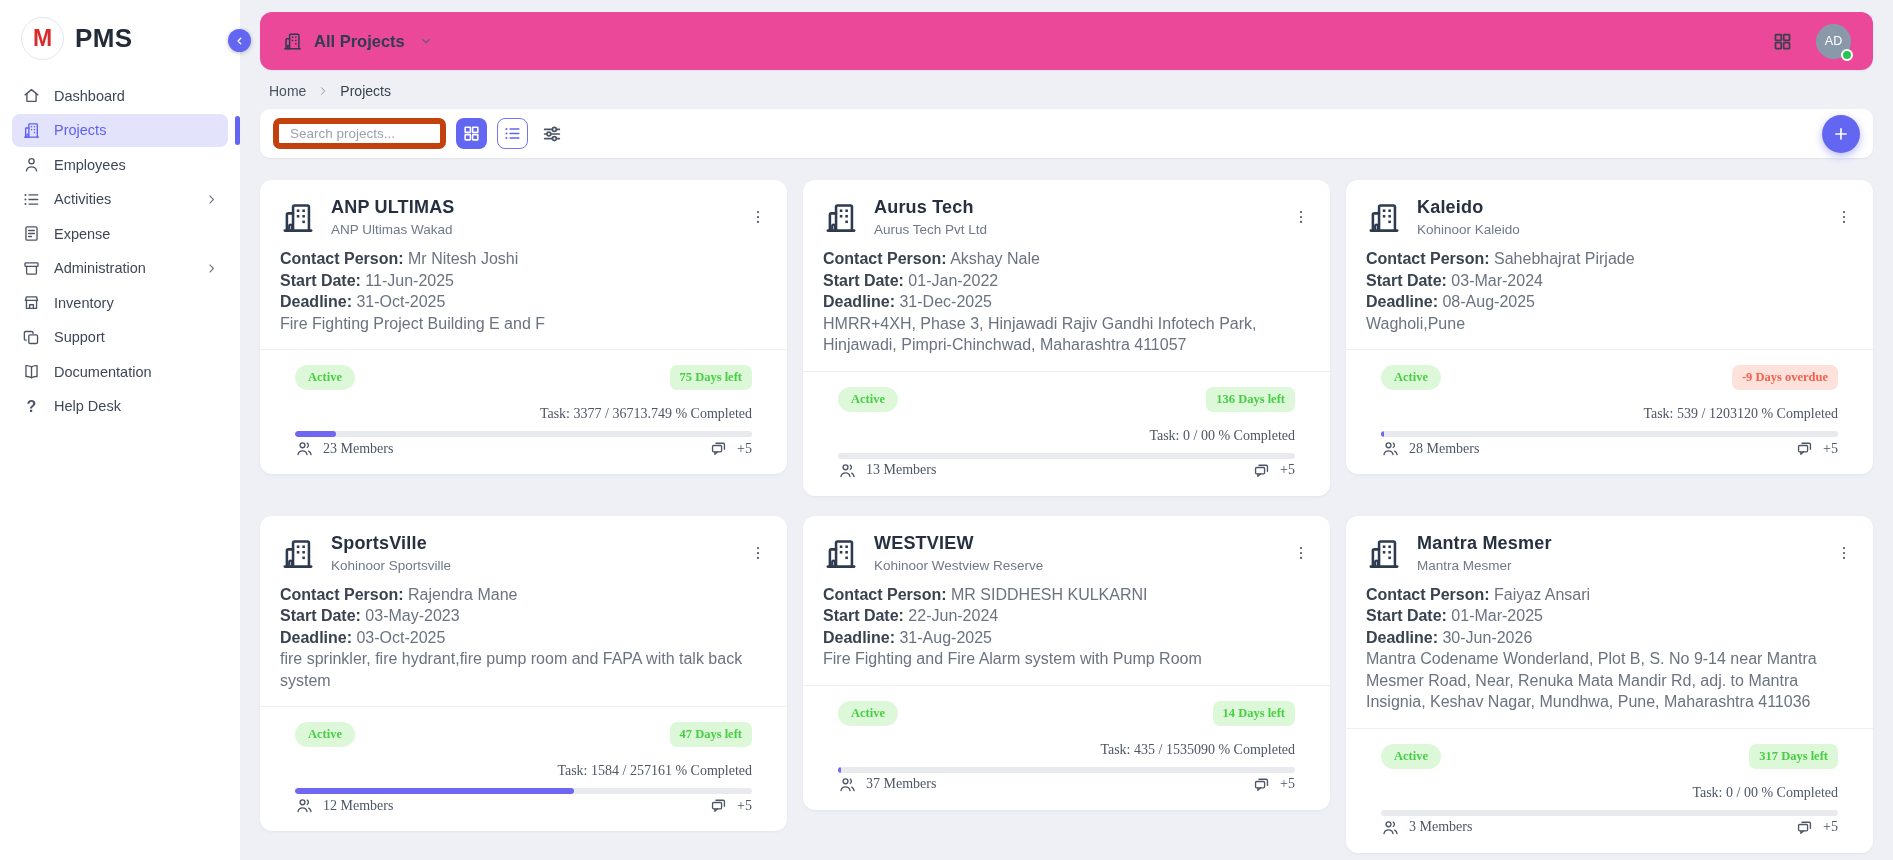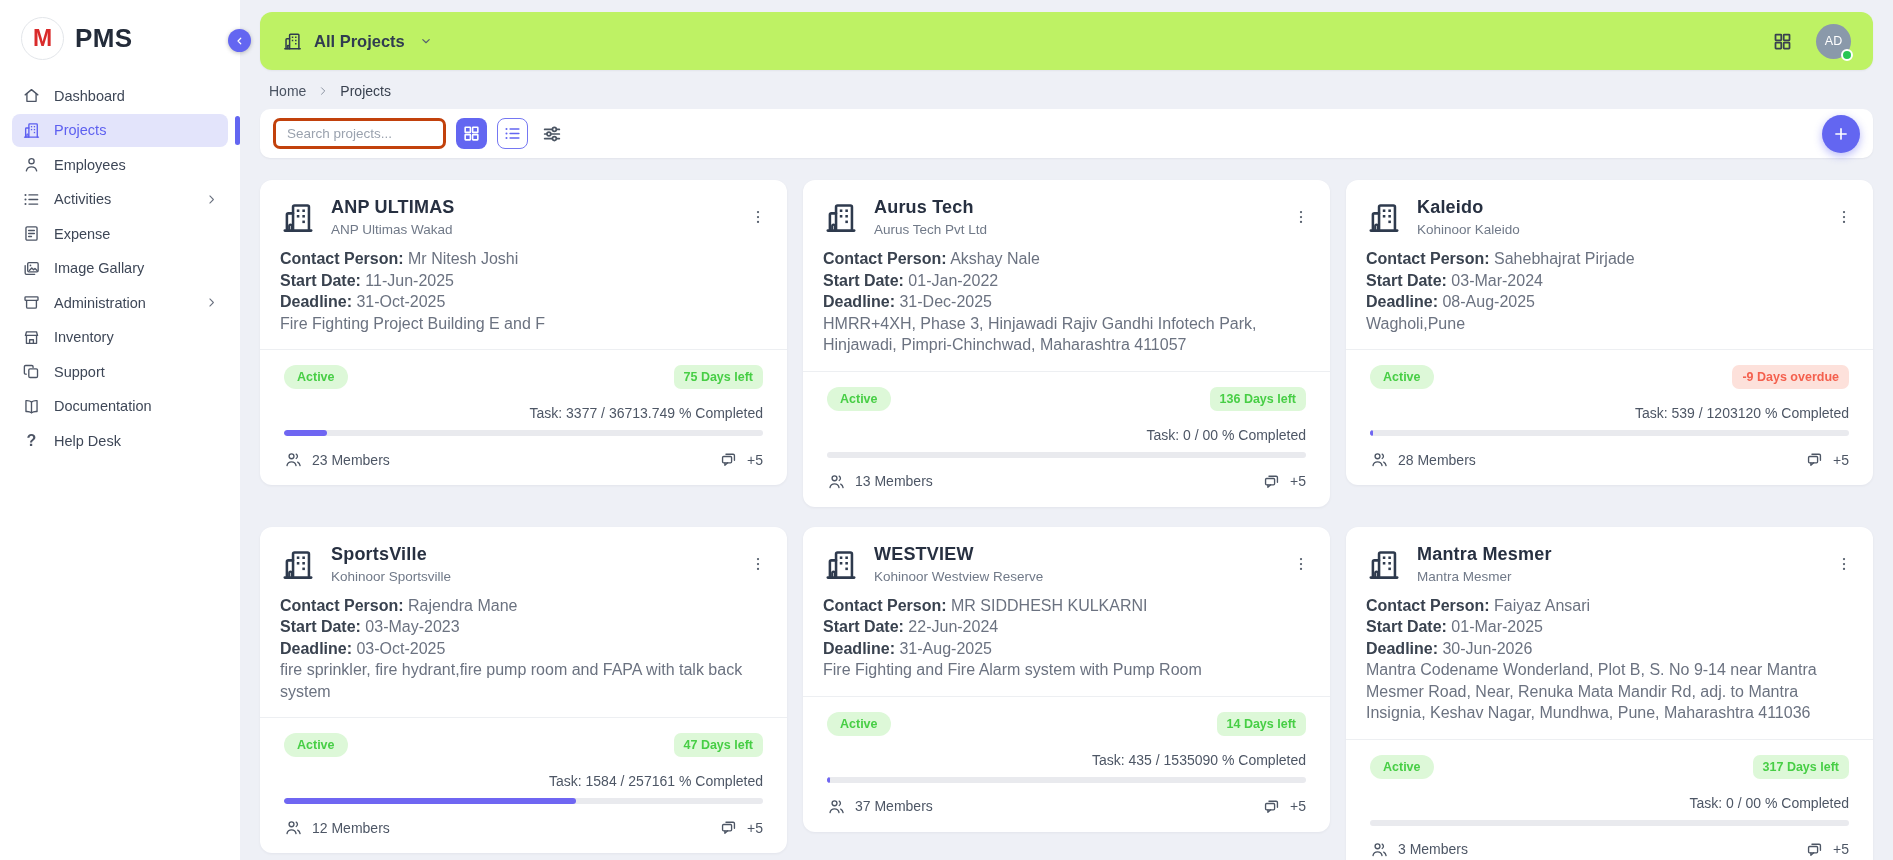--- a/index.html
+++ b/index.html
@@ -20,40 +20,40 @@
   .nav-item .icon svg { width:19px; height:19px; }
   .nav-item.active { background:#e3e4fb; color:#5d5ff0; }
   .nav-item.active .icon { color:#5d5ff0; }
   .nav-chev { margin-left:auto; color:#6b7280; }
   .nav-chev svg { width:13px; height:13px; }
   .active-bar { position:absolute; right:-12px; top:2px; bottom:2px; width:5px; border-radius:4px; background:#6366f1; }
   .qmark { font-weight:700; font-size:16px; line-height:19px; display:block; text-align:center; }
 
   
   .main { margin-left:240px; padding:12px 20px 0; }
-  .topbar { background:#bef264; border-radius:12px; height:58px; display:flex; align-items:center; padding:0 22px; box-shadow:0 1px 2px rgba(16,24,40,.05); }
+  .topbar { background:#ec4899; border-radius:12px; height:58px; display:flex; align-items:center; padding:0 22px; box-shadow:0 1px 2px rgba(16,24,40,.05); }
   .topbar-left { display:flex; align-items:center; gap:11px; color:#2f3b4e; cursor:pointer; }
   .topbar-left .icon svg { width:21px; height:21px; }
   .topbar-title { font-size:16.5px; font-weight:700; color:#303c50; }
   .chev-down { color:#56606f; margin-left:3px; }
   .chev-down svg { width:14px; height:14px; }
   .topbar-right { margin-left:auto; display:flex; align-items:center; gap:23px; }
   .apps-icon { color:#39414f; cursor:pointer; }
   .apps-icon svg { width:21px; height:21px; }
   .avatar { position:relative; width:35px; height:35px; border-radius:50%; background:#8a99aa; color:#fff; font-size:12.5px; font-weight:400; display:flex; align-items:center; justify-content:center; cursor:pointer; }
   .online-dot { position:absolute; right:-2px; bottom:-2px; width:12px; height:12px; background:#27c653; border:2px solid #fff; border-radius:50%; }
 
   .breadcrumb { display:flex; align-items:center; gap:11px; padding:13px 9px 10px; font-size:14px; color:#4a5362; }
   .breadcrumb .sep { color:#8b93a1; }
   .breadcrumb .sep svg { width:12px; height:12px; }
   .crumb { cursor:pointer; }
   .crumb.current { color:#39414f; }
 
   .toolbar { background:#fff; border-radius:10px; height:49px; display:flex; align-items:center; gap:10px; padding:0 13px; box-shadow:0 1px 2px rgba(16,24,40,.05); }
-  .search-input { width:173px; height:31px; border:3px solid #c2410c; border-radius:7px; padding:0 11px; font-size:13.5px; color:#374151; outline:none; font-family:inherit; background:#fff; }
+  .search-input { width:173px; height:31px; border:6px solid #c2410c; border-radius:7px; padding:0 11px; font-size:13.5px; color:#374151; outline:none; font-family:inherit; background:#fff; }
   .search-input::placeholder { color:#9aa2ae; }
   .icon-btn { width:31px; height:31px; border-radius:8px; display:flex; align-items:center; justify-content:center; cursor:pointer; }
   .icon-btn svg { width:19px; height:19px; }
   .grid-btn { background:#6366f1; color:#fff; }
   .list-btn { background:#fff; border:1.5px solid #7577f2; color:#6366f1; }
   .filter-btn { color:#4b5563; background:transparent; width:28px; }
   .filter-btn svg { width:22px; height:22px; }
   .add-btn { margin-left:auto; width:38px; height:38px; border-radius:50%; background:#6366f1; color:#fff; display:flex; align-items:center; justify-content:center; cursor:pointer; box-shadow:0 3px 8px rgba(99,102,241,.45); }
   .add-btn svg { width:18px; height:18px; }
 
@@ -65,29 +65,29 @@
   .card-building { color:#2e3a4d; margin-top:2px; }
   .card-building svg { width:36px; height:36px; }
   .card-titles { flex:1; min-width:0; }
   .card-title { font-size:18px; font-weight:700; color:#273041; letter-spacing:.2px; }
   .card-subtitle { font-size:13.5px; color:#707988; margin-top:4px; }
   .card-menu { color:#555e6c; cursor:pointer; padding:2px 0; }
   .card-menu svg { width:18px; height:18px; }
   .card-details { margin-top:11px; font-size:16px; color:#6b7280; line-height:21.5px; }
   .card-details b { color:#39424f; font-weight:700; }
   .card-divider { height:1px; background:#edeff2; }
-  .card-bottom { padding:15px 24px 16px; }
+  .card-bottom { padding:15px 35px 16px;font-family:Liberation Serif, serif; }
   .badge-row { display:flex; align-items:center; justify-content:space-between; }
   .status-badge { background:#ddf8d8; color:#47ce45; font-size:12.5px; font-weight:700; padding:5px 13px; border-radius:999px; }
   .days-badge { background:#ddf8d8; color:#47ce45; font-size:12.5px; font-weight:700; padding:5px 10px; border-radius:7px; }
   .days-badge.overdue { background:#fde1db; color:#f4604e; }
   .task-row { display:flex; justify-content:flex-end; margin-top:16px; font-size:14px; color:#4d5665; }
   .progress { margin-top:9px; height:6px; border-radius:999px; background:#e9eaee; overflow:hidden; }
   .progress-fill { height:100%; border-radius:999px; background:#6f66f2; }
-  .card-footer { display:flex; align-items:center; justify-content:space-between; margin-top:14px; color:#4d5665; font-size:14px; }
+  .card-footer { display:flex; align-items:center; justify-content:space-between; margin-top:2px; color:#4d5665; font-size:14px; }
   .foot-left, .foot-right { display:flex; align-items:center; gap:9px; }
   .foot-left .icon svg, .foot-right .icon svg { width:19px; height:19px; }
 </style>
 </head>
 <body>
 
 <aside class="sidebar">
   <div class="logo-row">
     <span class="logo-mark">M</span>
     <span class="logo-text">PMS</span>
@@ -154,31 +154,20 @@
           <svg viewBox="0 0 24 24" fill="none" stroke="currentColor" stroke-width="1.7" stroke-linecap="round" stroke-linejoin="round">
             <rect x="5" y="3.6" width="14" height="16.8" rx="1.6"></rect>
             <path d="M8.4 8.2h7.2M8.4 12h7.2M8.4 15.8h3.6"></path>
           </svg>
         </span>
     <span class="nav-label">Expense</span>
   </div>
       <div class="nav-item">
     <span class="icon">
           <svg viewBox="0 0 24 24" fill="none" stroke="currentColor" stroke-width="1.7" stroke-linecap="round" stroke-linejoin="round">
-            <rect x="7.2" y="4.6" width="13.2" height="11.6" rx="1.6"></rect>
-            <circle cx="10.7" cy="8.2" r="1.1" fill="currentColor" stroke="none"></circle>
-            <path d="m9.3 14.4 3-3 2.3 2.3 1.8-1.8 2.6 2.6"></path>
-            <path d="M4 8.3v9.5c0 .9.7 1.6 1.6 1.6H16"></path>
-          </svg>
-        </span>
-    <span class="nav-label">Image Gallary</span>
-  </div>
-      <div class="nav-item">
-    <span class="icon">
-          <svg viewBox="0 0 24 24" fill="none" stroke="currentColor" stroke-width="1.7" stroke-linecap="round" stroke-linejoin="round">
             <rect x="3.8" y="4.8" width="16.4" height="4.6" rx="1"></rect>
             <path d="M5.8 9.4v8.2c0 .9.7 1.6 1.6 1.6h9.2c.9 0 1.6-.7 1.6-1.6V9.4"></path>
           </svg>
         </span>
     <span class="nav-label">Administration</span>
   <span class="nav-chev">
           <svg viewBox="0 0 24 24" fill="none" stroke="currentColor" stroke-width="2" stroke-linecap="round" stroke-linejoin="round">
             <path d="m9 5.5 6.5 6.5L9 18.5"></path>
           </svg>
         </span>

